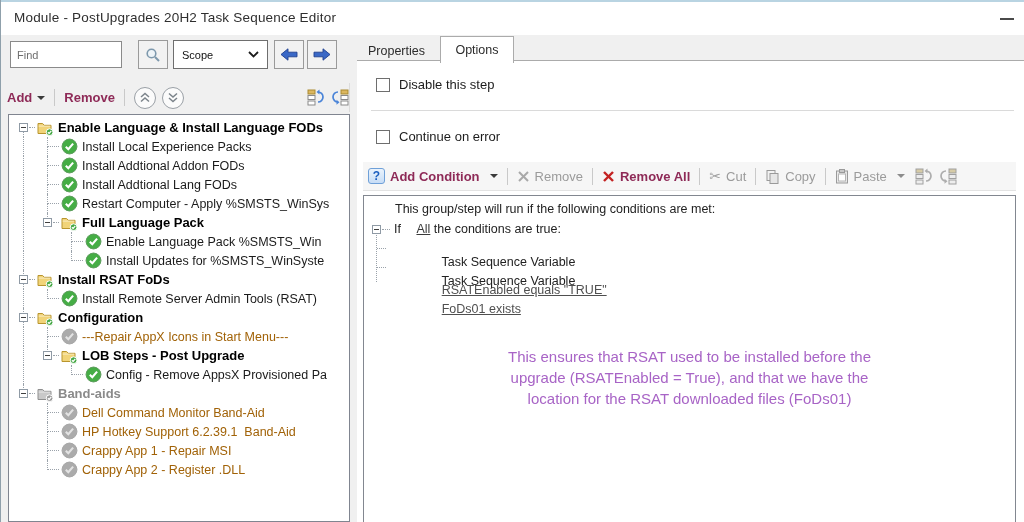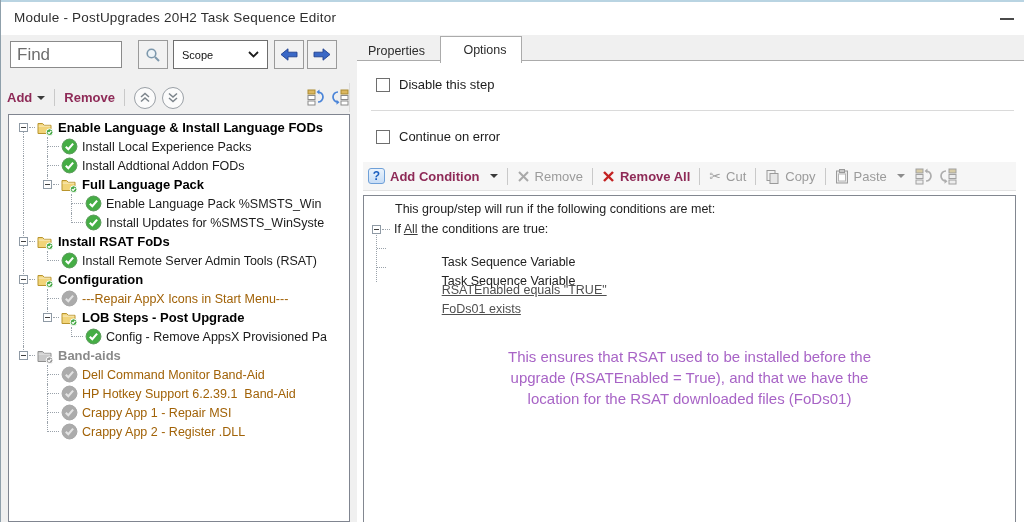--- a/index.html
+++ b/index.html
@@ -12,21 +12,21 @@
   
   .titlebar { position:absolute; left:0; top:2px; right:0; height:33px; background:#ffffff; }
   .title-text { position:absolute; left:13px; top:8px; font-size:13.5px; color:#2f2f2f; letter-spacing:.2px; }
   .minimize { position:absolute; right:10px; top:16px; width:14px; height:2px; background:#4a4a4a; }
 
   
   .left { position:absolute; left:1px; top:35px; width:355px; bottom:0; background:#f0f0f0; }
 
   .find-row { position:absolute; left:0; top:5px; right:0; height:30px; }
   .find-input { position:absolute; left:8px; top:1px; width:112px; height:27px; border:1px solid #8a8a8a; background:#fff;
-                font-family:"Liberation Sans",sans-serif; font-size:17px; padding:0 6px; color:#333; }
+                font-family:"Liberation Sans",sans-serif; font-size:11px; padding:0 6px; color:#333; }
   .find-input::placeholder { color:#6e6e6e; }
   .btn { position:absolute; top:0; height:29px; background:#f2f2f2; border:1px solid #9a9a9a; display:flex; align-items:center; justify-content:center; }
   .search-btn { left:136px; width:30px; }
   .scope-select { position:absolute; left:171px; top:0; width:95px; height:29px; border:1px solid #6e6e6e; background:#fff;
                   display:flex; align-items:center; padding:0 8px; font-size:11px; color:#111; }
   .scope-select .chev { margin-left:auto; }
   .nav-back { left:272px; width:30px; }
   .nav-fwd  { left:305px; width:30px; }
 
   .tree-toolbar { position:absolute; left:0; top:48px; right:7px; height:29px; display:flex; align-items:center; padding-left:5px;
@@ -54,21 +54,21 @@
   .ticon { width:18px; height:17px; flex:none; display:flex; align-items:center; justify-content:center; margin-right:4px; }
   .tlabel { font-size:12.5px; color:#1b1b1b; white-space:pre; }
   .tlabel.group { font-weight:bold; color:#000; font-size:13px; }
   .tlabel.disabled { color:#a16207; }
   .tlabel.group.disabled { color:#8a8a8a; }
 
   
   .right { position:absolute; left:356px; top:35px; right:0; bottom:0; }
   .tabstrip { position:absolute; left:0; top:2px; right:0; height:24px; border-bottom:1px solid #ababab; }
   .tab { display:inline-block; font-size:12.5px; color:#2c2c2c; padding:5px 11px 4px 11px; position:relative; }
-  .tab.active { background:#fff; border:1px solid #ababab; border-bottom:none; top:-1px; padding:6px 14px 6px 22px; z-index:2; }
+  .tab.active { background:#fff; border:1px solid #ababab; border-bottom:none; top:-1px; padding:6px 14px 6px 14px; z-index:2; }
   .tab-content { position:absolute; left:0; top:26px; right:0; bottom:0; background:#fff; }
 
   .chk-row { position:absolute; left:19px; display:flex; align-items:center; }
   .chk-row.first { top:16px; }
   .chk-row.second { top:68px; }
   .checkbox { width:14px; height:14px; border:1px solid #6e6e6e; background:#fff; margin-right:9px; }
   .chk-label { font-size:13px; color:#1c1c1c; }
   .hsep { position:absolute; left:14px; right:10px; top:49px; height:1px; background:#dadada; }
 
   .cond-toolbar { position:absolute; left:6px; top:101px; right:8px; height:29px; display:flex; align-items:center;
@@ -81,21 +81,21 @@
               color:#1c5fbf; font-weight:bold; font-size:12px; display:flex; align-items:center; justify-content:center; }
   .scissors { font-size:14px; color:#a0a0a0; line-height:1; }
 
   .cond-box { position:absolute; left:6px; top:134px; right:8px; height:400px; border:1px solid #828790; background:#fff; }
   .cond-header { position:absolute; left:31px; top:6px; font-size:12.5px; color:#222; }
   .if-row { position:absolute; left:0; top:24px; height:19px; width:100%; }
   .if-row .minusbox { left:8px; top:5px; }
   .if-stub { position:absolute; left:18px; width:8px; top:9px; border-top:1px dotted #9aa2aa; }
   .if-text { position:absolute; left:30px; top:2px; font-size:12.5px; color:#222; }
   .cond-link { color:#4f4f4f; text-decoration:underline; }
-  .all-link { color:#3a3a3a; text-decoration:underline; }
+  .all-link { color:#3a3a3a; text-decoration:underline;margin-left:12px; }
   .cvline { position:absolute; left:12px; top:39px; height:47px; border-left:1px dotted #9aa2aa; }
   .tsv-row { position:absolute; left:0; height:19px; width:100%; }
   .tsv-row.r0 { top:43px; } .tsv-row.r1 { top:62px; }
   .tsv-stub { position:absolute; left:13px; width:9px; top:9px; border-top:1px dotted #9aa2aa; }
   .tsv-text { position:absolute; left:36px; top:2px; font-size:12.5px; color:#222; white-space:pre; }
 
   .note { position:absolute; left:0; right:0; top:150px; text-align:center; font-size:15px; line-height:21px; color:#a864c6; }
 </style>
 </head>
 <body>
@@ -226,20 +226,56 @@
             </svg>
           </span>
           <span class="tlabel">Install Addtional Addon FODs</span>
         </div>
         <div class="tree-row">
           <div class="tcell">
             <div class="vfull"></div>
           </div>
           <div class="tcell">
             <div class="vtop"></div>
+            <div class="vbot"></div>
+            <div class="hstub"></div>
+          </div>
+          <span class="ticon">
+            <svg width="17" height="17" viewBox="0 0 17 17">
+  <circle cx="8.5" cy="8.5" r="7.4" fill="#45ad45" stroke="#2a7f2a"></circle>
+  <circle cx="8.5" cy="8.5" r="7.4" fill="none" stroke="#fff" opacity="0.25"></circle>
+  <path d="M4.8 8.7 L7.3 11.2 L12.1 5.6" fill="none" stroke="#ffffff" stroke-width="2.1"></path>
+            </svg>
+          </span>
+          <span class="tlabel">Install Addtional Lang FODs</span>
+        </div>
+        <div class="tree-row">
+          <div class="tcell">
+            <div class="vfull"></div>
+          </div>
+          <div class="tcell">
+            <div class="vtop"></div>
+            <div class="vbot"></div>
+            <div class="hstub"></div>
+          </div>
+          <span class="ticon">
+            <svg width="17" height="17" viewBox="0 0 17 17">
+  <circle cx="8.5" cy="8.5" r="7.4" fill="#45ad45" stroke="#2a7f2a"></circle>
+  <circle cx="8.5" cy="8.5" r="7.4" fill="none" stroke="#fff" opacity="0.25"></circle>
+  <path d="M4.8 8.7 L7.3 11.2 L12.1 5.6" fill="none" stroke="#ffffff" stroke-width="2.1"></path>
+            </svg>
+          </span>
+          <span class="tlabel">Restart Computer - Apply %SMSTS_WinSys</span>
+        </div>
+        <div class="tree-row">
+          <div class="tcell">
+            <div class="vfull"></div>
+          </div>
+          <div class="tcell">
+            <div class="vtop"></div>
             <div class="hstub-short"></div>
             <div class="minusbox"></div>
           </div>
           <span class="ticon">
             <svg width="17" height="16" viewBox="0 0 17 16">
   <path d="M1 13.5 L1 3.5 L5.6 3.5 L7.3 5.3 L14 5.3 L14 13.5 Z" fill="#f1d479" stroke="#b9952e"></path>
   <line x1="1.6" y1="6.1" x2="13.4" y2="6.1" stroke="#ffffff" opacity="0.55"></line>
   <circle cx="12.6" cy="12.2" r="3.4" fill="#45a845" stroke="#fff"></circle>
   <path d="M10.9 12.2 L12.1 13.5 L14.3 10.9" fill="none" stroke="#fff" stroke-width="1.2"></path>
             </svg>

